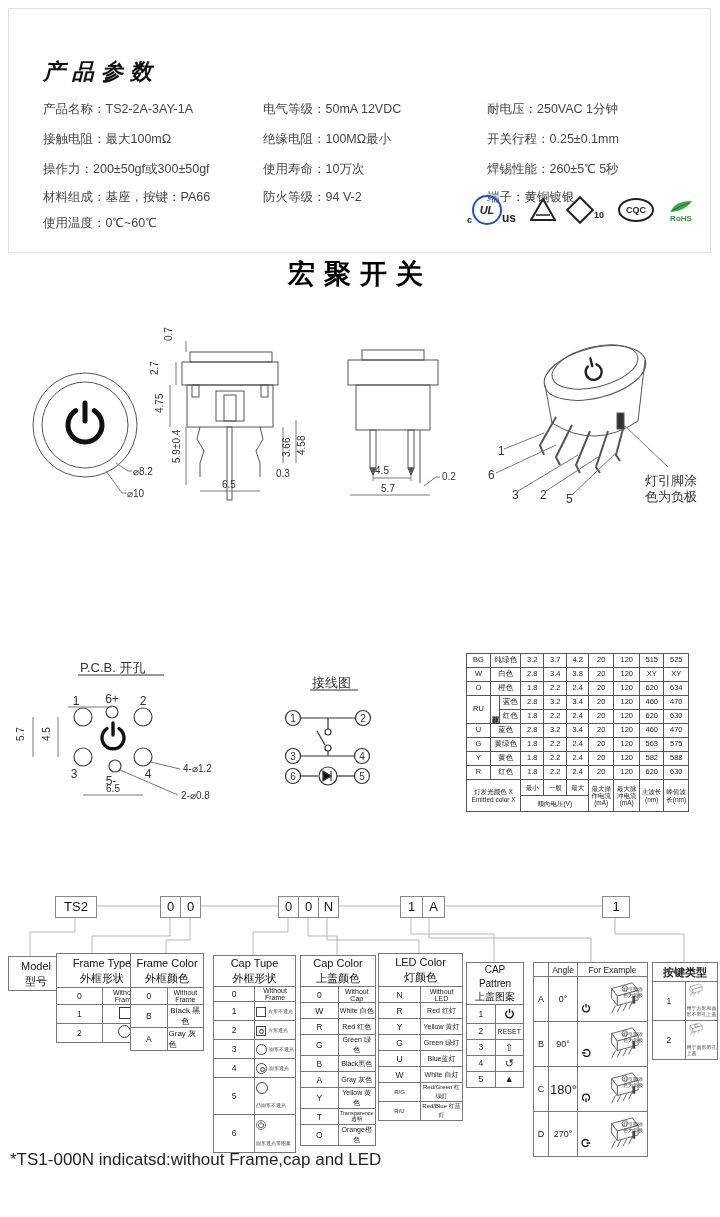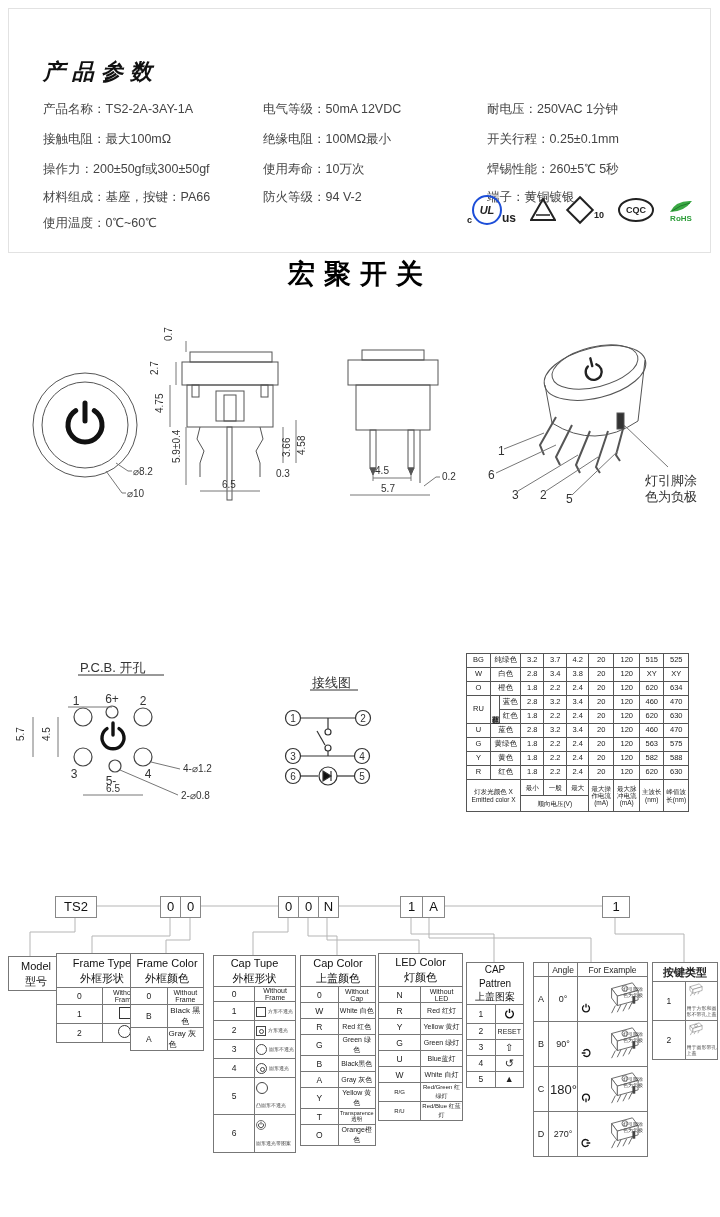--- a/index.html
+++ b/index.html
@@ -797,14 +797,15 @@
                 <circle cx="19" cy="10" r="3" fill="none" stroke="#666"></circle>
                 <line x1="10" y1="24" x2="7" y2="30" stroke="#666"></line>
                 <line x1="18" y1="22" x2="15" y2="28" stroke="#666"></line>
                 <line x1="26" y1="20" x2="23" y2="26" stroke="#666"></line>
               </svg></span><span class="tiny" style="width:32px">用于圆形带孔上盖</span>
       </td>
     </tr>
   </tbody>
     </table>
 
+  <div class="note-line" style="top:1150px">*TS1-000N indicatsd:without Frame,cap and LED</div>
 
 </div>
 
 </body></html>

